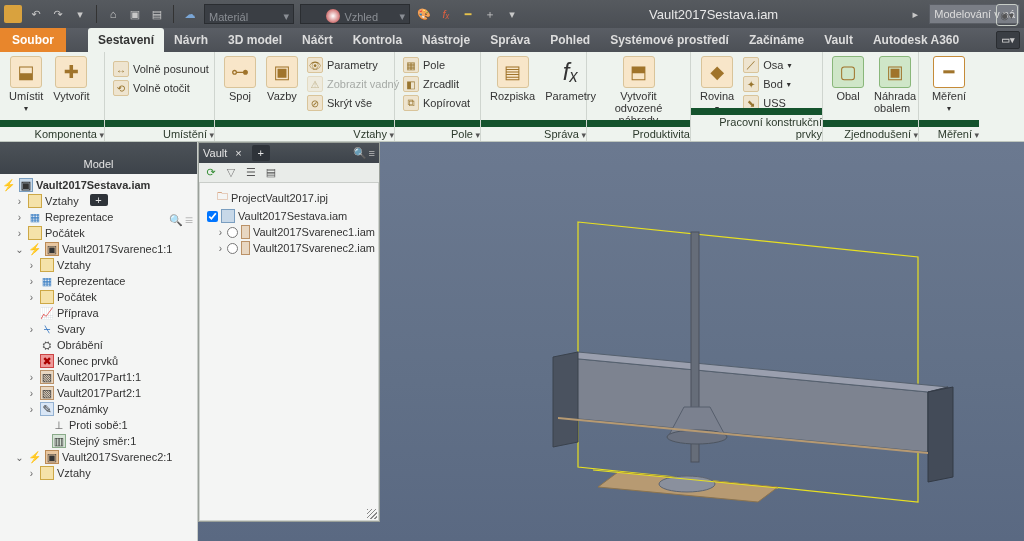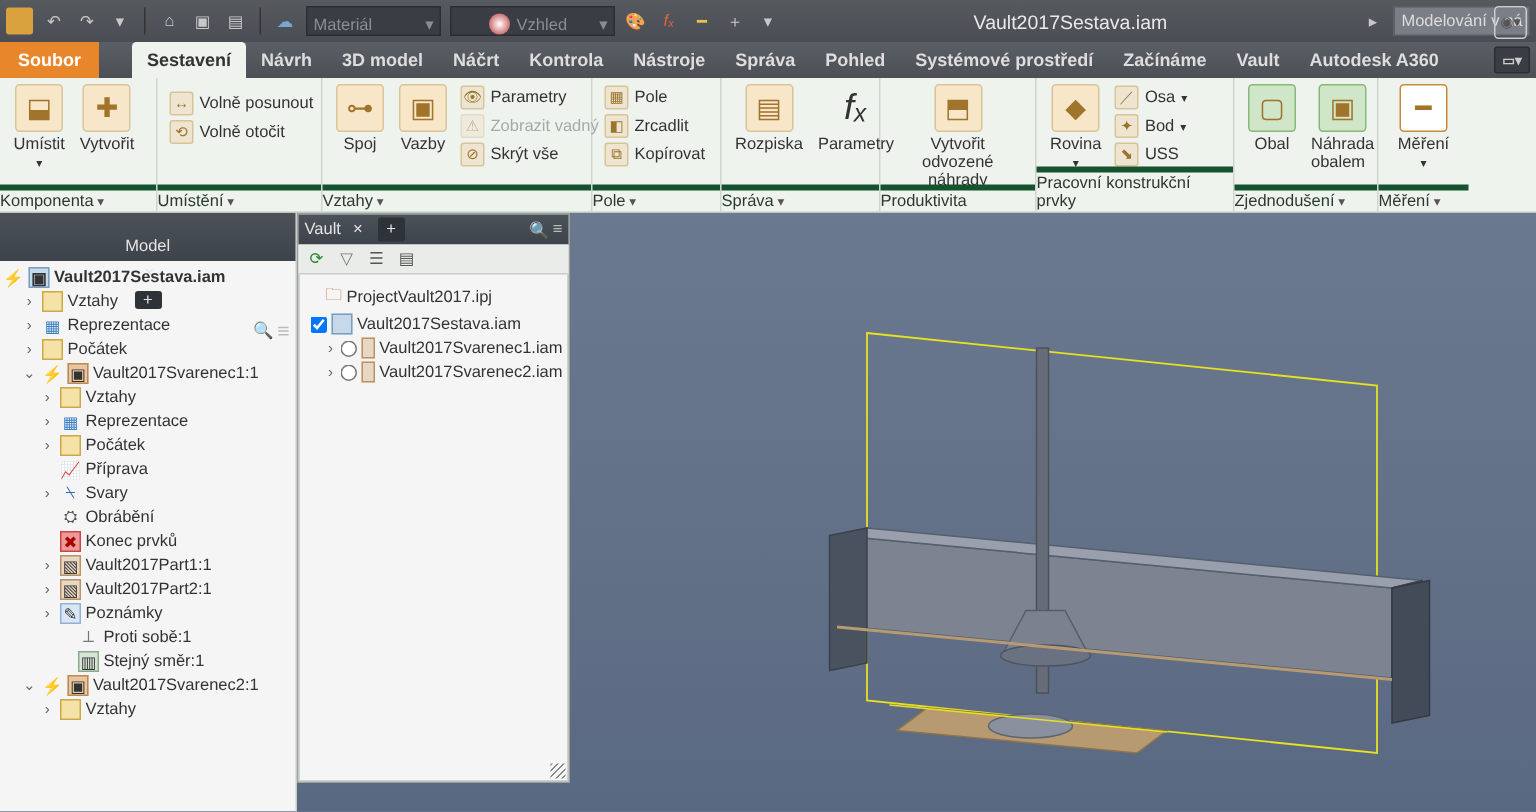--- a/index.html
+++ b/index.html
@@ -18,21 +18,21 @@
 
 .ribbon-tabs { height: 24px; background: linear-gradient(#5a5e65,#4c5056); display:flex; align-items:flex-end; font-size:12px;font-weight:bold; }
 .ribbon-tabs .file-tab { background:#e8862c; color:#fff; padding:4px 12px; height:24px; display:flex; align-items:center; }
 .ribbon-tabs .tab { color:#ddd; padding:4px 10px; height:24px; display:flex; align-items:center; cursor:pointer; }
 .ribbon-tabs .tab.active { background:#eef3ee; color:#333; border-top-left-radius:3px; border-top-right-radius:3px;margin-left:22px; }
 .ribbon-tabs .tail-btn { width:24px; height:18px; background:#3a3e44; border:1px solid #2a2d31; margin:0 4px 3px auto; border-radius:2px; display:flex; align-items:center; justify-content:center; color:#ccc; font-size:9px;}
 
 
 .ribbon { background:#eef3ee; border-bottom:1px solid #bfc7bf; height:90px; display:flex; }
 .rgroup { border-right:1px solid #cfd5cf; padding:2px 6px 0 6px; display:flex; flex-direction:column; position:relative; }
-.rgroup-label { position:absolute; bottom:0; left:0; right:0; text-align:left; font-size:11px; color:#2c3a2c; padding:1px 0; border-top:4px solid #14532d; }
+.rgroup-label { position:absolute; bottom:0; left:0; right:0; text-align:right; font-size:11px; color:#2c3a2c; padding:1px 0; border-top:7px solid #14532d; }
 .rgroup-label .dd::after { content:" ▾"; font-size:9px; color:#555; }
 .rgroup-body { flex:1; display:flex; align-items:flex-start; gap:4px; }
 .bigbtn { display:flex; flex-direction:column; align-items:center; gap:2px; padding:2px 3px; font-size:11px; color:#333; cursor:pointer; }
 .bigbtn .ic { width:32px; height:32px; background:#f8e6c9; border:1px solid #d9c49a; border-radius:3px; display:flex; align-items:center; justify-content:center; font-size:18px; color:#a0742b; }
 .smallbtn { display:flex; align-items:center; gap:4px; font-size:11px; color:#333; padding:1px 2px; cursor:pointer; white-space:nowrap; }
 .smallbtn.disabled { color:#a6aaa6; }
 .smallbtn .ic { width:16px; height:16px; background:#eee4cf; border:1px solid #d9c49a; border-radius:2px; display:flex; align-items:center; justify-content:center; font-size:10px; color:#98752f; }
 .stack { display:flex; flex-direction:column; gap:1px; }
 .appear-btn { position:absolute; top:4px; right:6px; width:22px; height:22px; border:1px solid #c7cdc7; border-radius:3px; display:flex; align-items:center; justify-content:center; font-size:10px; color:#555; cursor:pointer;}
 

